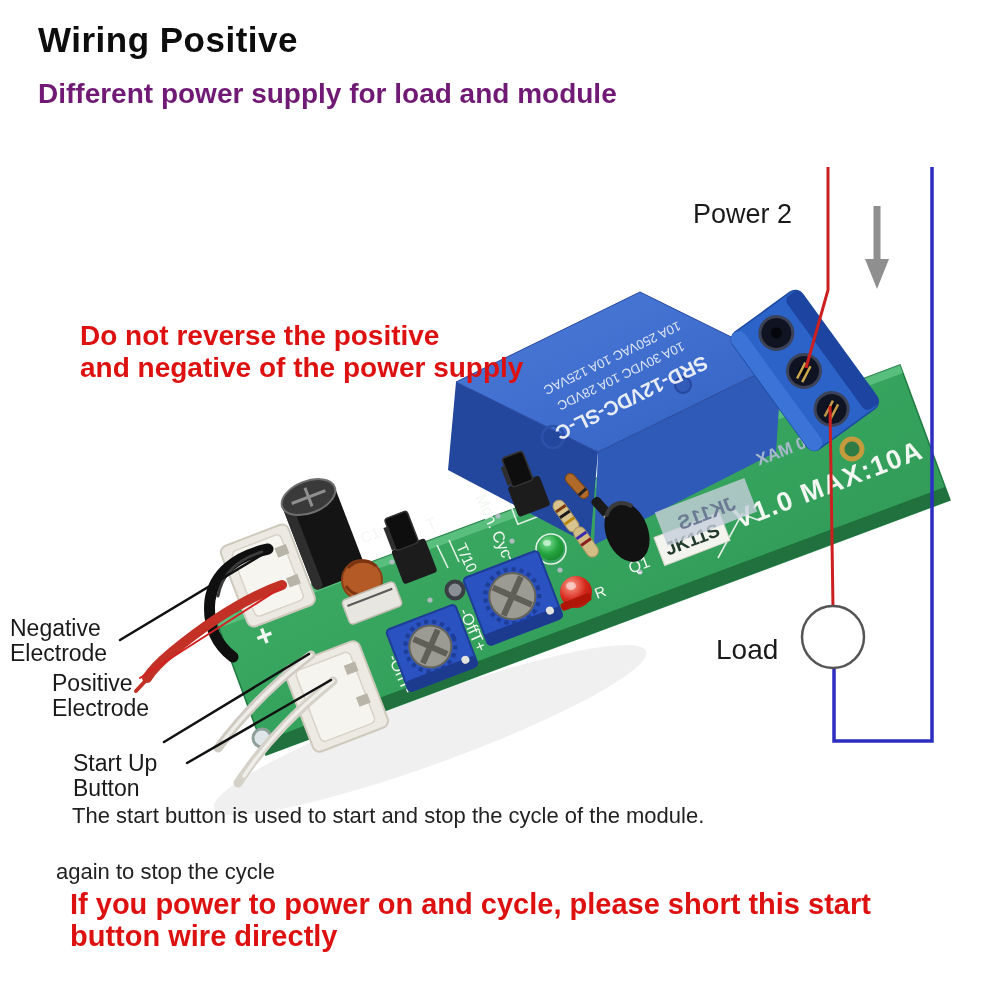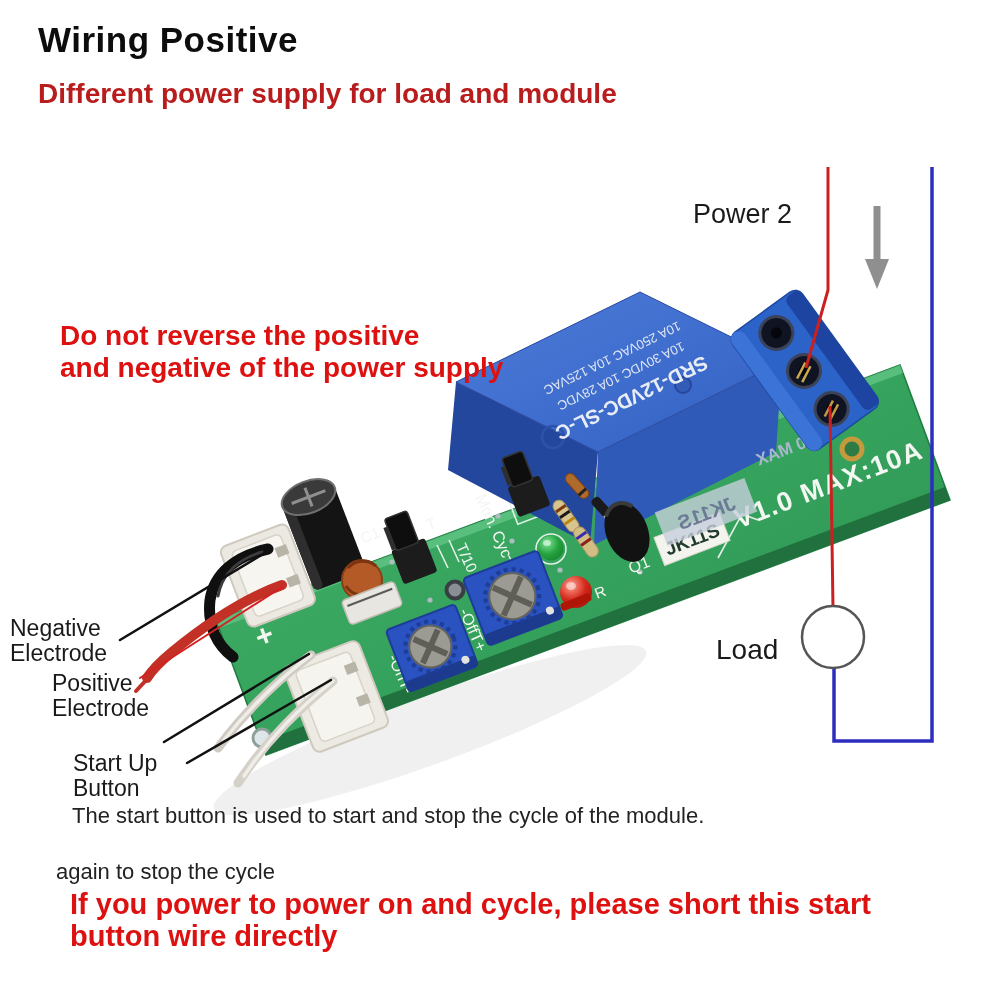--- a/index.html
+++ b/index.html
@@ -1,22 +1,22 @@
 <!DOCTYPE html>
 <html><head>
 <meta charset="utf-8">
 <style>
   html,body{margin:0;padding:0;background:#ffffff;}
   .stage{position:relative;width:1000px;height:1000px;background:#ffffff;overflow:hidden;
          font-family:"Liberation Sans","DejaVu Sans",sans-serif;}
   .scene{position:absolute;left:0;top:0;}
   .t{position:absolute;white-space:nowrap;color:#151515;}
   .title{font-size:35px;font-weight:bold;color:#0d0d0d;letter-spacing:0.5px;}
-  .subtitle{font-size:28px;font-weight:bold;color:#b91c1c;}
-  .warn{font-size:28px;font-weight:bold;color:#de1111;}
+  .subtitle{font-size:28px;font-weight:bold;color:#701a75;}
+  .warn{font-size:28px;font-weight:bold;color:#de1111;margin-left:20px;}
   .plain27{font-size:27px;color:#1a1a1a;}
   .lbl{font-size:23px;color:#1a1a1a;}
   .desc{font-size:22px;color:#222222;}
   .redbig{font-size:29px;font-weight:bold;color:#de1111;}
   svg text{font-family:"Liberation Sans","DejaVu Sans",sans-serif;}
 </style>
 </head>
 <body>
 
 <div class="stage">

